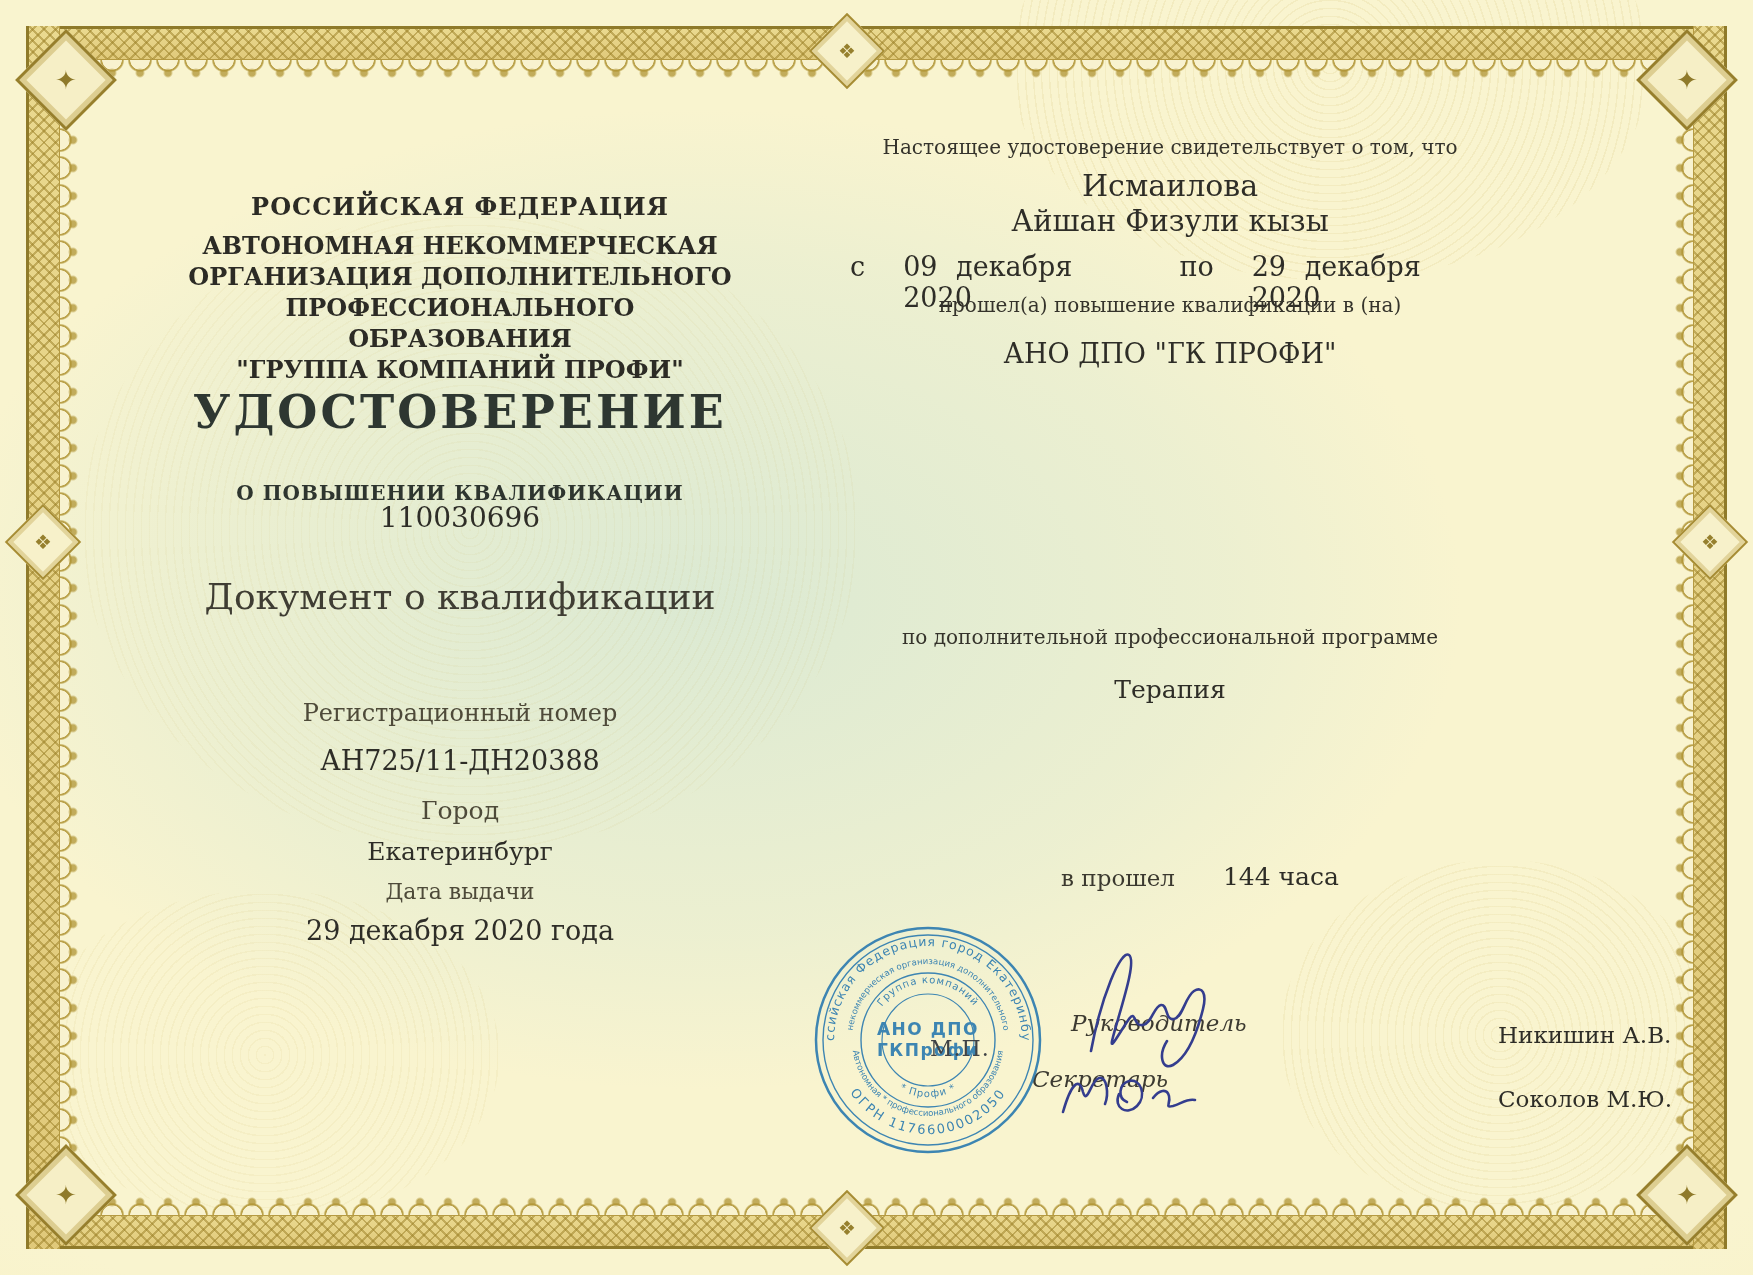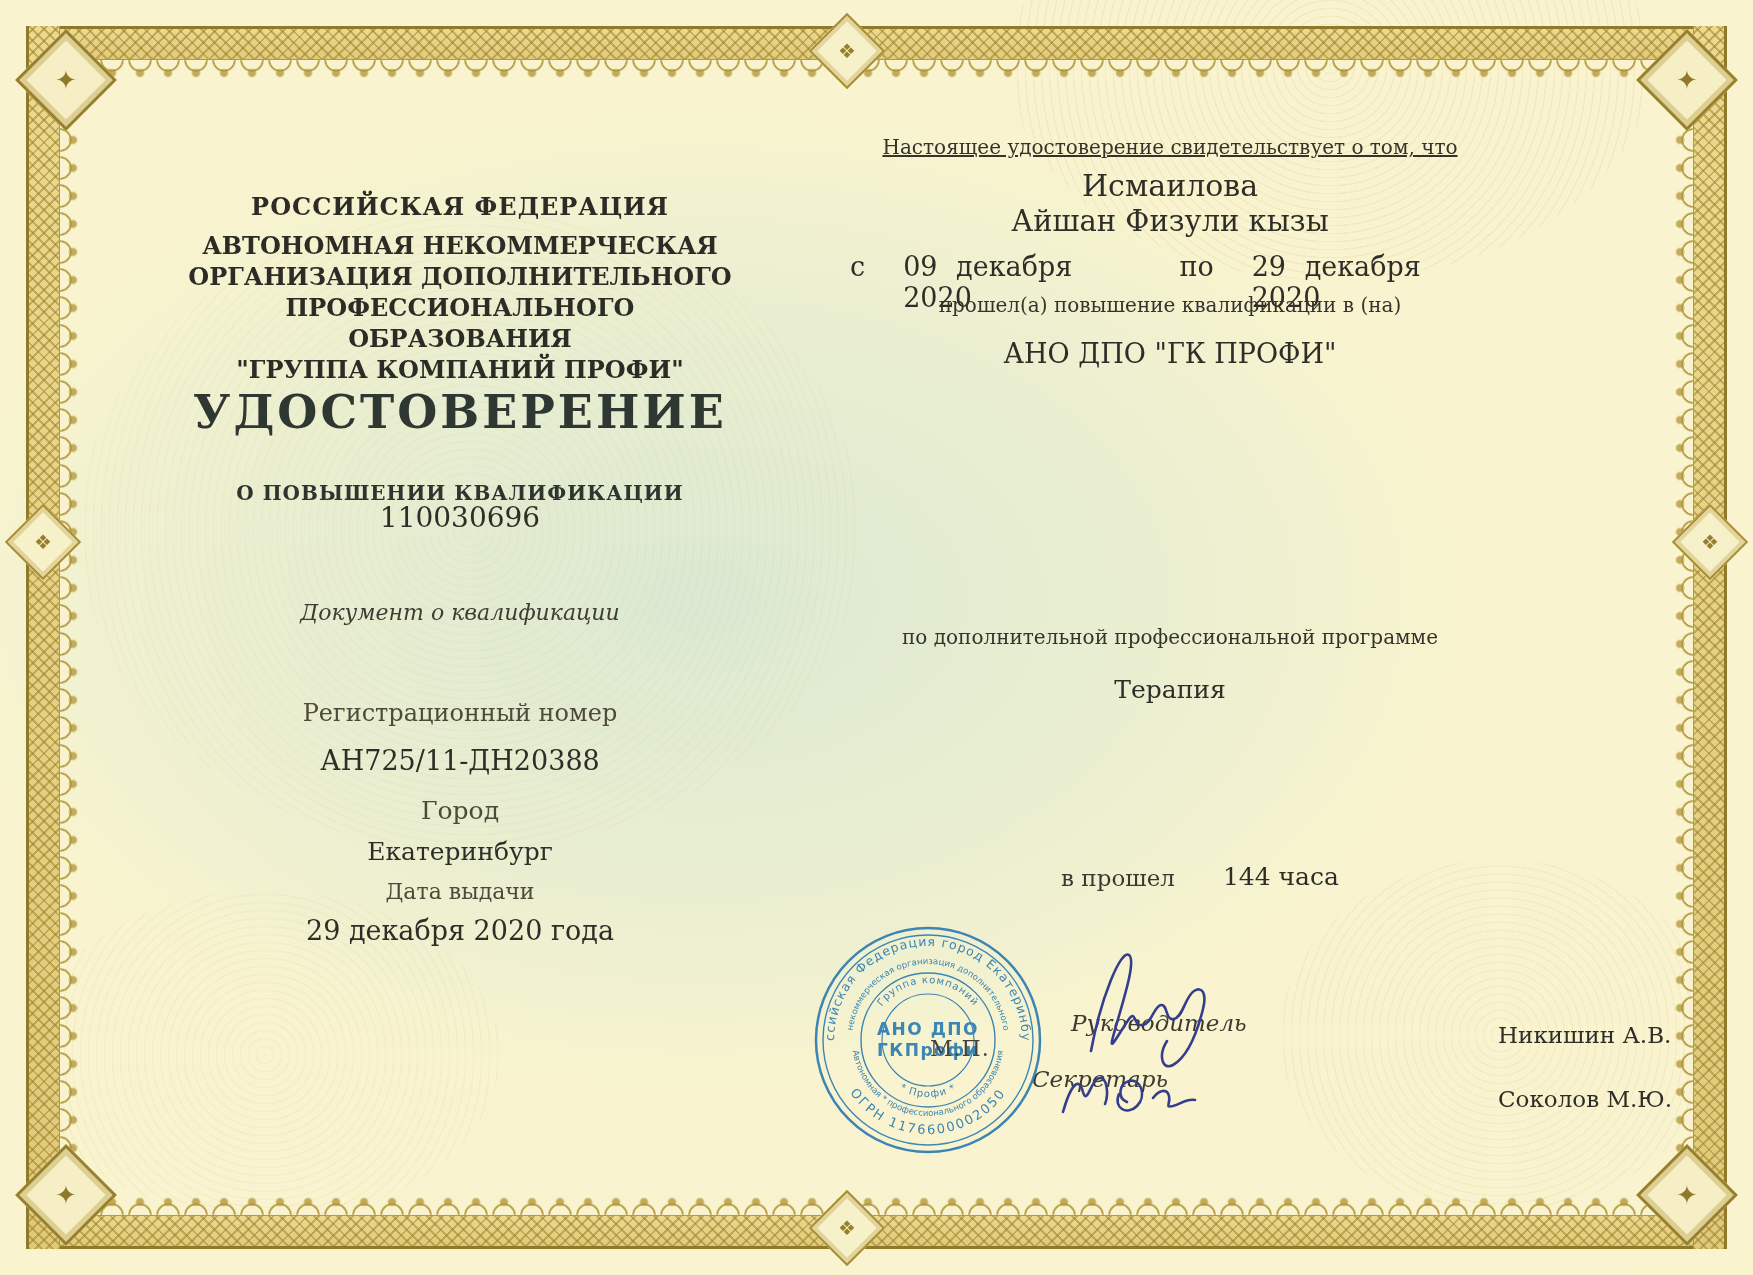--- a/index.html
+++ b/index.html
@@ -64,31 +64,31 @@
   .m-top{left:820px;top:24px;} .m-bottom{left:820px;bottom:20px;}
   .m-left{left:16px;top:515px;} .m-right{right:16px;top:515px;}
 
   
   .lcol{left:170px;width:580px;z-index:2;}
   .l-country{top:193px;font-size:24px;font-weight:700;letter-spacing:1px;color:#2c2b25;}
   .l-org{top:230px;font-size:24px;font-weight:700;line-height:31px;color:#2c2b25;}
   .l-title{top:386px;font-size:46px;font-weight:700;letter-spacing:3px;color:#2e3731;}
   .l-subtitle{top:449px;font-size:20px;font-weight:700;letter-spacing:1px;color:#2e352f;margin-top:33px;}
   .l-number{top:502px;font-size:28px;}
-  .l-doctype{top:600px;font-size:22px;font-style:italic;color:#3f3d33;}
+  .l-doctype{top:576px;font-size:36px;color:#3f3d33;}
   .l-reglabel{top:700px;font-size:24px;color:#4e4a39;}
   .l-regnum{top:745px;font-size:27px;}
   .l-citylabel{top:797px;font-size:25px;color:#4e4a39;}
   .l-city{top:838px;font-size:25px;}
   .l-datelabel{top:879px;font-size:22px;color:#4e4a39;}
   .l-datevalue{top:915px;font-size:27px;}
 
   
   .rcol{left:850px;width:640px;z-index:2;}
-  .r-statement{top:136px;font-size:20px;color:#35332b;text-decoration:underline;}
+  .r-statement{top:136px;font-size:20px;color:#35332b;}
   .r-surname{top:169px;font-size:30px;}
   .r-name{top:205px;font-size:29px;}
   .r-dates{top:251px;font-size:27px;display:flex;justify-content:center;gap:38px;}
   .r-dates .dt{word-spacing:10px;}
   .r-completed{top:294px;font-size:20px;color:#35332b;}
   .r-institution{top:338px;font-size:27px;}
   .r-proglabel{top:626px;font-size:20px;color:#35332b;}
   .r-program{top:676px;font-size:25px;}
   .r-volume{left:900px;width:600px;top:863px;font-size:25px;display:flex;justify-content:center;gap:48px;z-index:2;}
   .r-volume .vl{color:#3b392f;font-size:23px;padding-top:2px;}

